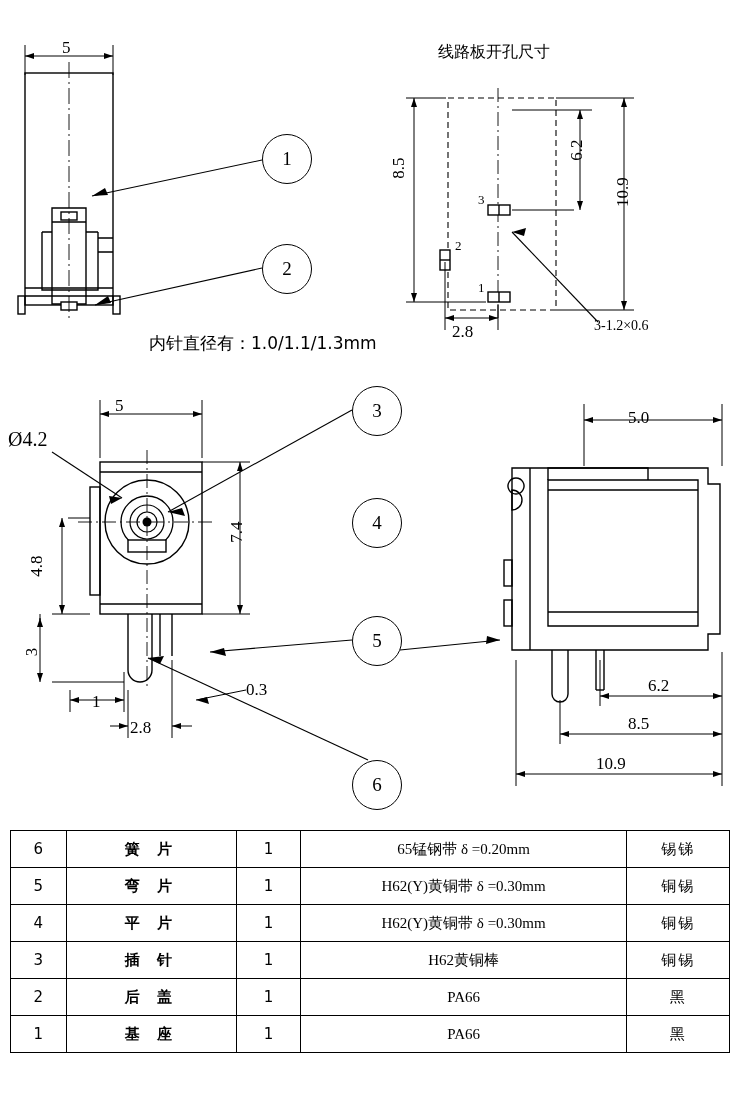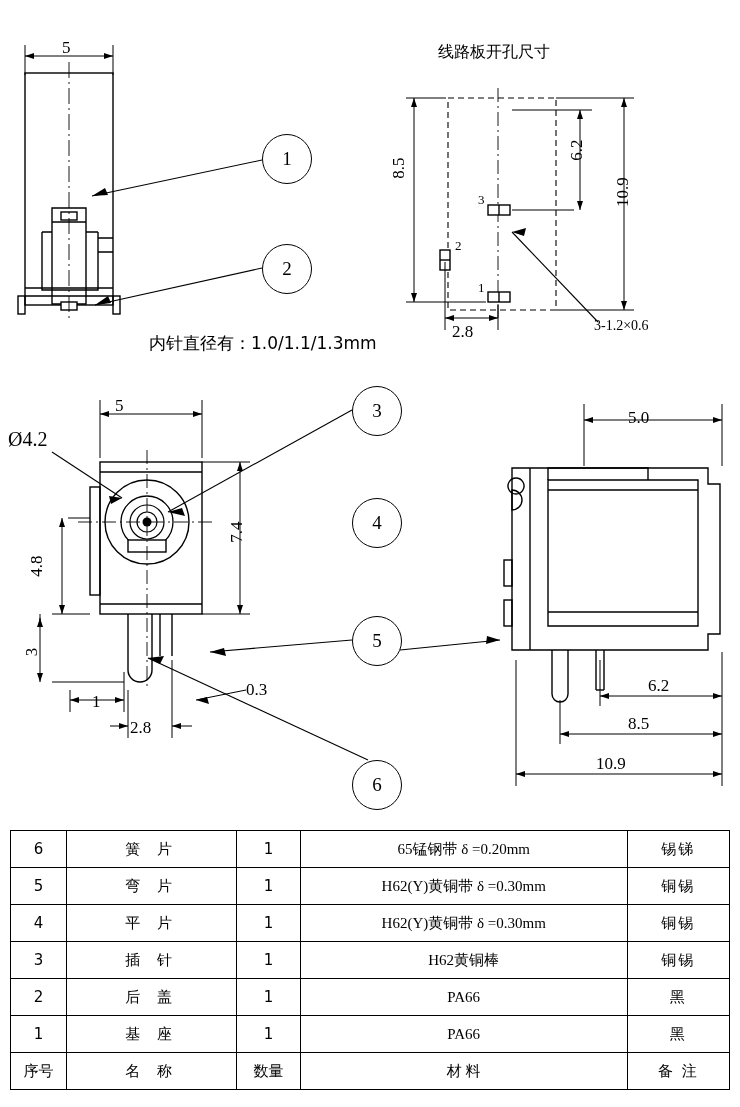--- a/index.html
+++ b/index.html
@@ -29,21 +29,21 @@
     background:#fff;
   }
   table.bom td{
     border:1.5px solid #000;
     text-align:center;
     height:36px;
     font-size:15px;
     padding:0 2px;
   }
   td.c1{width:52px;}
-  td.c2{width:170px;letter-spacing:6px;}
+  td.c2{width:170px;letter-spacing:6px;font-weight:bold;}
   td.c3{width:60px;}
   td.c4{width:330px;font-family:Liberation Serif, serif;}
   td.c5{width:100px;letter-spacing:2px;margin-top:9px;}
 </style>
 </head>
 <body>
 
 <div class="sheet">
 
 <svg width="740" height="830" viewBox="0 0 740 830">
@@ -358,23 +358,16 @@
       <td class="c4">PA66</td>
       <td class="c5">黑</td>
     </tr>
     <tr>
       <td class="c1">1</td>
       <td class="c2">基    座</td>
       <td class="c3">1</td>
       <td class="c4">PA66</td>
       <td class="c5">黑</td>
     </tr>
-    <tr>
-      <td class="c1">序号</td>
-      <td class="c2">名    称</td>
-      <td class="c3">数量</td>
-      <td class="c4">材        料</td>
-      <td class="c5">备  注</td>
-    </tr>
   </tbody>
 </table>
 
 </div>
 
 </body></html>

